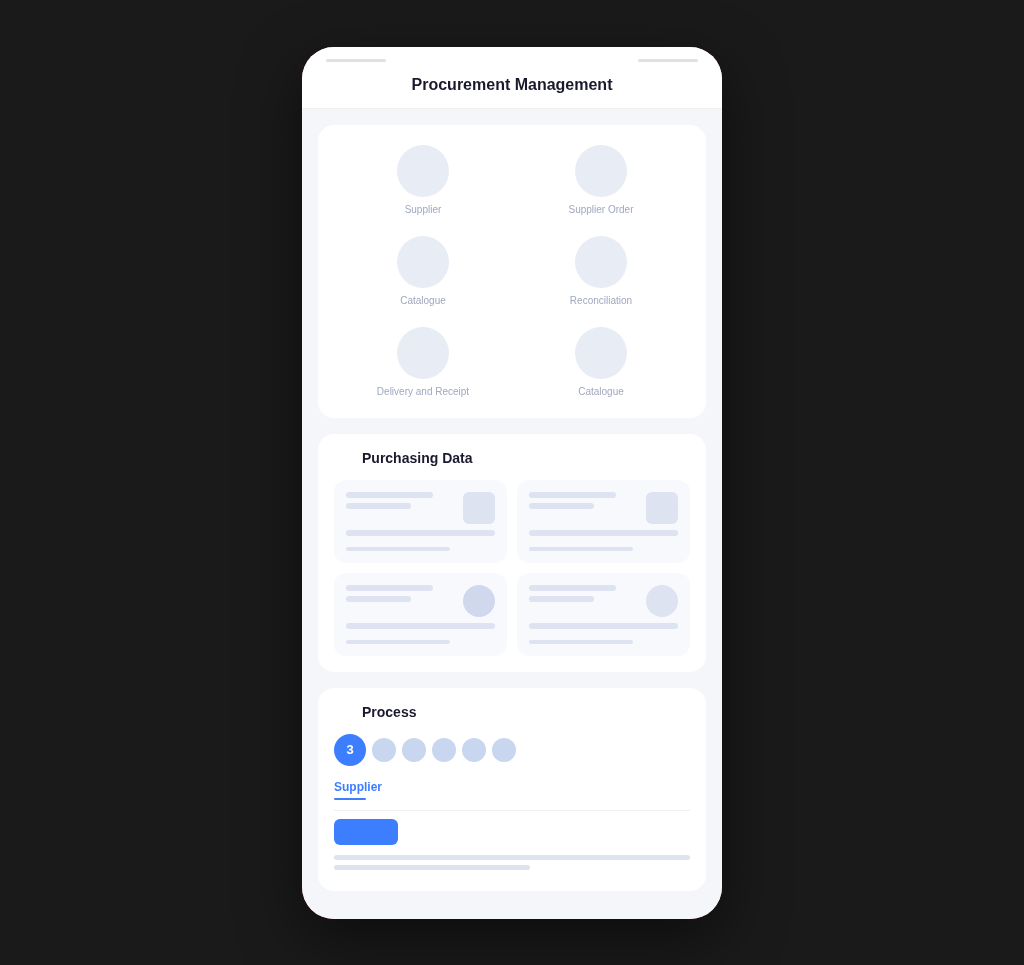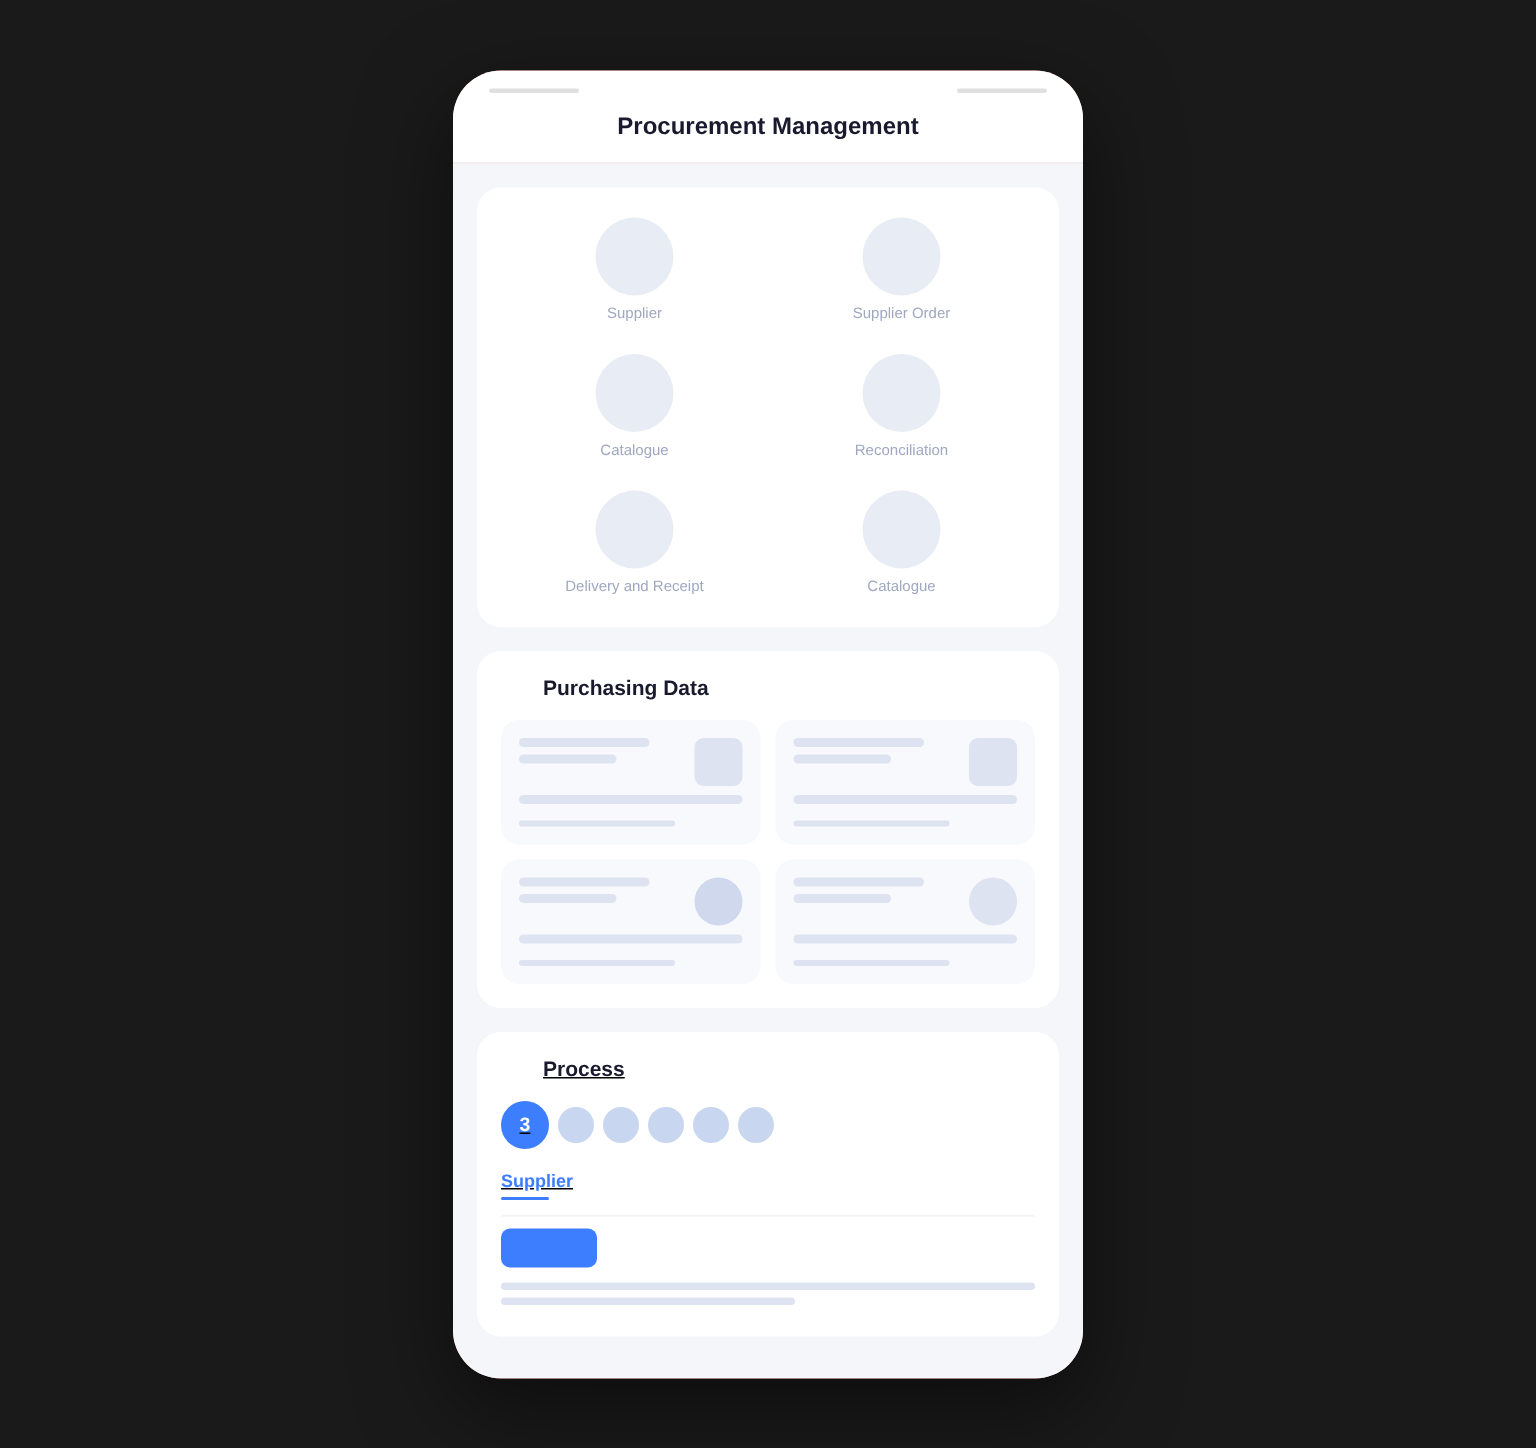--- a/index.html
+++ b/index.html
@@ -172,21 +172,20 @@
       background: #dde3f0;
       width: 70%;
     }
 
     
     .process-section {
       background: #fff;
       border-radius: 16px;
       padding: 16px;
       margin-bottom: 12px;
-      text-decoration: underline;
     }
 
     .process-steps {
       display: flex;
       align-items: center;
       gap: 6px;
       margin-bottom: 12px;
     }
 
     .step-circle {

